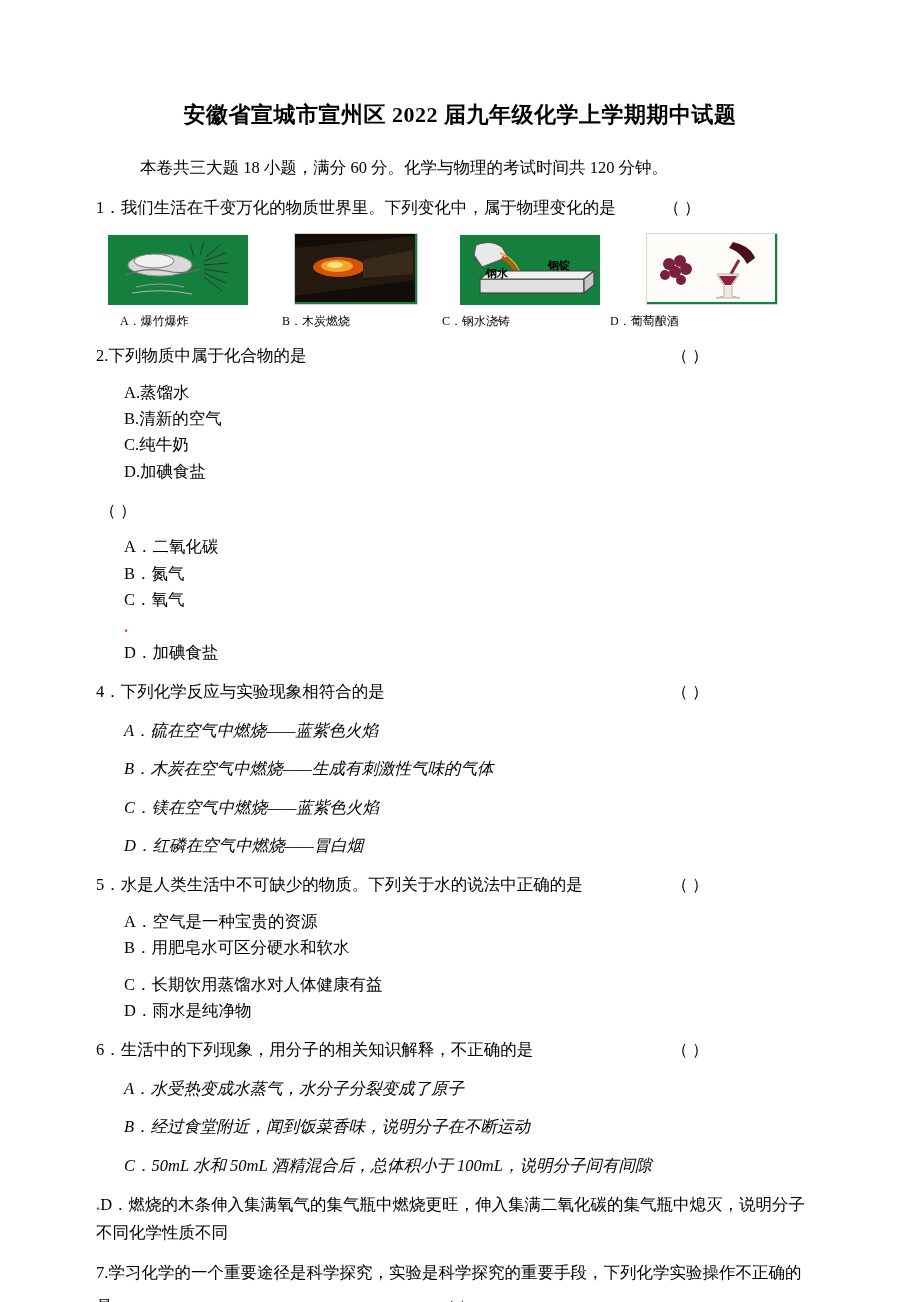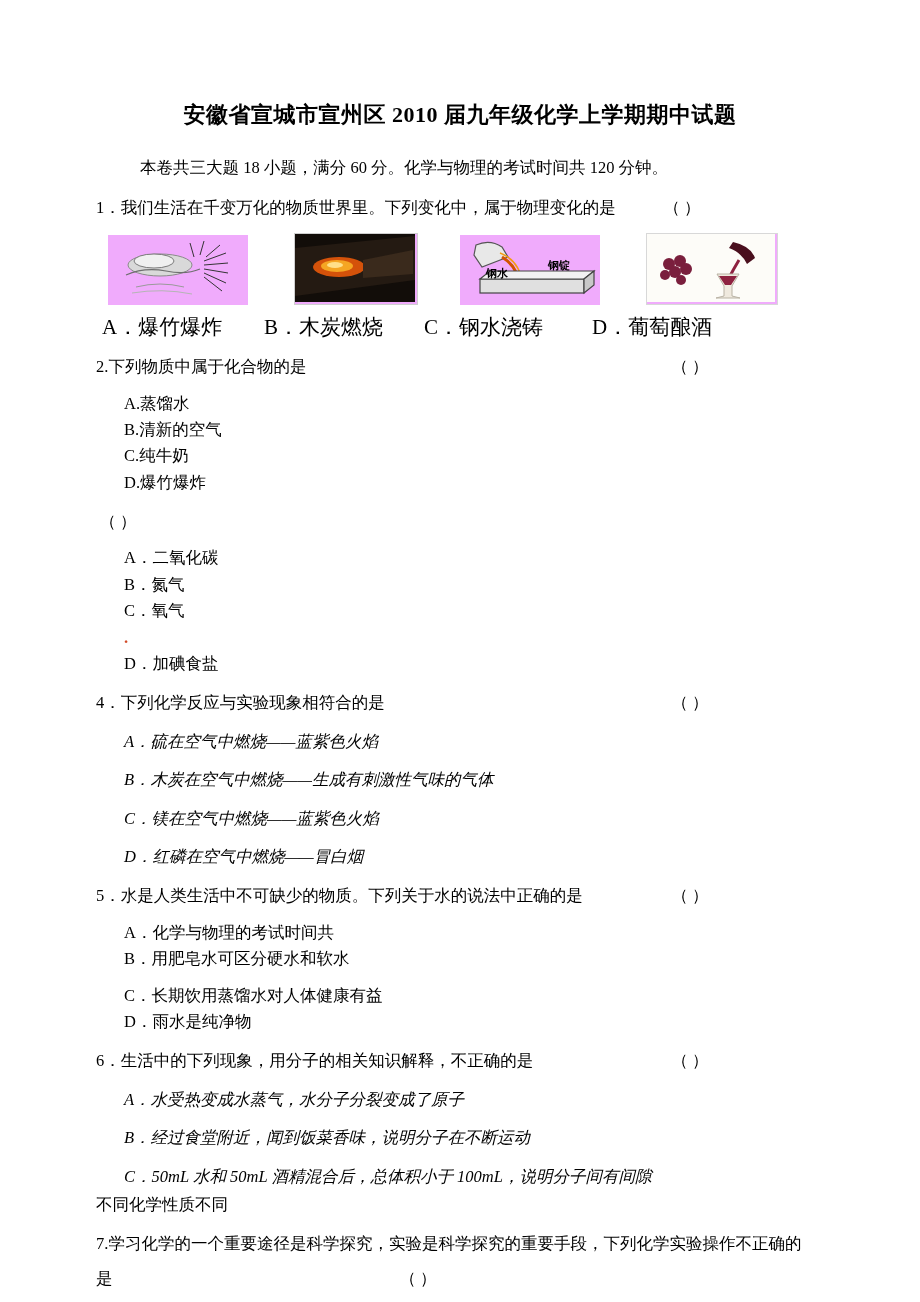--- a/index.html
+++ b/index.html
@@ -38,20 +38,21 @@
   .section-head {
     margin-top: 38px;
     font-size: 16.5px;
     line-height: 1.6;
   }
   .q {
     margin-top: 13px;
     font-size: 16.5px;
     line-height: 1.6;
     position: relative;
+    gap: 39px;
   }
   .q-first {
     margin-top: 14px;
   }
   .paren {
     display: inline-block;
     min-width: 44px;
     text-align: center;
   }
   .opts {
@@ -74,48 +75,49 @@
     margin-top: 8px;
     display: flex;
     align-items: flex-end;
     padding-left: 6px;
     height: 76px;
   }
   .img-box {
     height: 70px;
     position: relative;
     overflow: hidden;
-    background: #f0abfc;
+    background: #15803d;
   }
   .img1 { width: 140px; margin-left: 6px; }
   .img2 { width: 122px; margin-left: 46px; border: 1px solid #cfcfcf; }
   .img3 { width: 140px; margin-left: 42px; }
   .img4 { width: 130px; margin-left: 46px; border: 1px solid #d8d8d8;}
   .opt-label-row {
     margin-top: 8px;
-    font-size: 21px;
+    font-size: 12px;
     display: flex;
     padding-left: 6px;
+    margin-left: 18px;
   }
   .dotmark {
     color: #d24a27;
     font-weight: bold;
   }
   .row-flex {
     display: flex;
     align-items: baseline;
   }
   .grow { flex: 1 1 auto; }
 </style>
 </head>
 <body>
 
 <div class="page">
 
-  <div class="doc-title">安徽省宣城市宣州区 2010 届九年级化学上学期期中试题</div>
+  <div class="doc-title">安徽省宣城市宣州区 2022 届九年级化学上学期期中试题</div>
 
   <div class="subtitle">本卷共三大题 18 小题，满分 60 分。化学与物理的考试时间共 120 分钟。</div>
 
 
   <div class="q q-first row-flex">
     <span class="grow">1．我们生活在千变万化的物质世界里。下列变化中，属于物理变化的是</span>
     <span class="paren" style="margin-right:120px">（    ）</span>
   </div>
 
   <div class="imgs-row">
@@ -187,21 +189,21 @@
   </div>
 
   <div class="q row-flex">
     <span class="grow">2.下列物质中属于化合物的是</span>
     <span class="paren" style="margin-right:112px">（    ）</span>
   </div>
   <div class="opts indent">
     <span class="opt" style="width:150px">A.蒸馏水</span>
     <span class="opt" style="width:175px">B.清新的空气</span>
     <span class="opt" style="width:165px">C.纯牛奶</span>
-    <span class="opt">D.爆竹爆炸</span>
+    <span class="opt">D.加碘食盐</span>
   </div>
 
   <div class="q row-flex">
     <span class="paren" style="margin-right:112px">（    ）</span>
   </div>
   <div class="opts indent">
     <span class="opt" style="width:150px">A．二氧化碳</span>
     <span class="opt" style="width:175px">B．氮气</span>
     <span class="opt" style="width:140px">C．氧气</span>
     <span class="dotmark" style="width:25px">.</span>
@@ -215,35 +217,38 @@
   <div class="sub-line">A．硫在空气中燃烧——蓝紫色火焰</div>
   <div class="sub-line">B．木炭在空气中燃烧——生成有刺激性气味的气体</div>
   <div class="sub-line">C．镁在空气中燃烧——蓝紫色火焰</div>
   <div class="sub-line">D．红磷在空气中燃烧——冒白烟</div>
 
   <div class="q row-flex">
     <span class="grow">5．水是人类生活中不可缺少的物质。下列关于水的说法中正确的是</span>
     <span class="paren" style="margin-right:112px">（    ）</span>
   </div>
   <div class="opts indent">
-    <span class="opt" style="width:320px">A．化学与物理的考试时间共</span>
+    <span class="opt" style="width:320px">A．空气是一种宝贵的资源</span>
     <span class="opt">B．用肥皂水可区分硬水和软水</span>
   </div>
   <div class="opts indent">
     <span class="opt" style="width:320px">C．长期饮用蒸馏水对人体健康有益</span>
     <span class="opt">D．雨水是纯净物</span>
   </div>
 
   <div class="q row-flex">
     <span class="grow">6．生活中的下列现象，用分子的相关知识解释，不正确的是</span>
     <span class="paren" style="margin-right:112px">（    ）</span>
   </div>
   <div class="sub-line">A．水受热变成水蒸气，水分子分裂变成了原子</div>
   <div class="sub-line">B．经过食堂附近，闻到饭菜香味，说明分子在不断运动</div>
   <div class="sub-line">C．50mL 水和 50mL 酒精混合后，总体积小于 100mL，说明分子间有间隙</div>
+  <div class="q">
+    <span class="dotmark">.</span><span>D．燃烧的木条伸入集满氧气的集气瓶中燃烧更旺，伸入集满二氧化碳的集气瓶中熄灭，说明分子</span>
+  </div>
   <div style="font-size:16.5px; line-height:1.6; margin-top:2px;">不同化学性质不同</div>
 
   <div class="q">
     <span>7.学习化学的一个重要途径是科学探究，实验是科学探究的重要手段，下列化学实验操作不正确的</span>
   </div>
   <div class="q row-flex" style="margin-top:8px">
     <span style="width:300px">是</span>
     <span class="paren">（    ）</span>
   </div>
 

